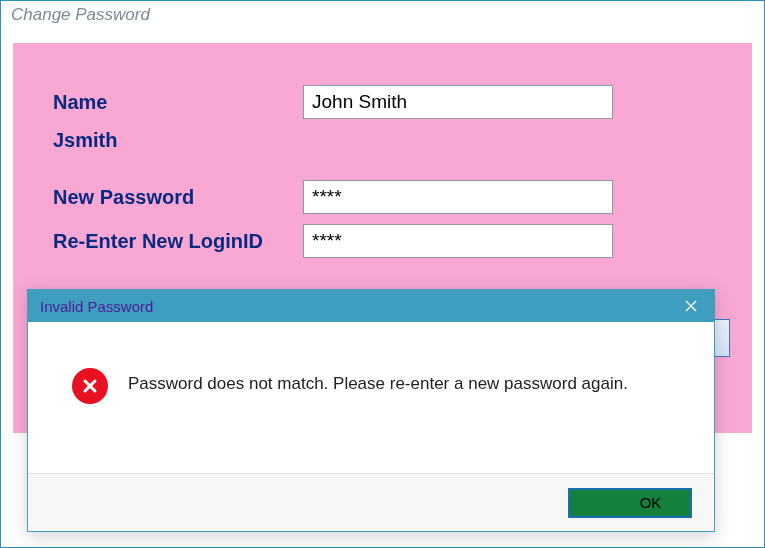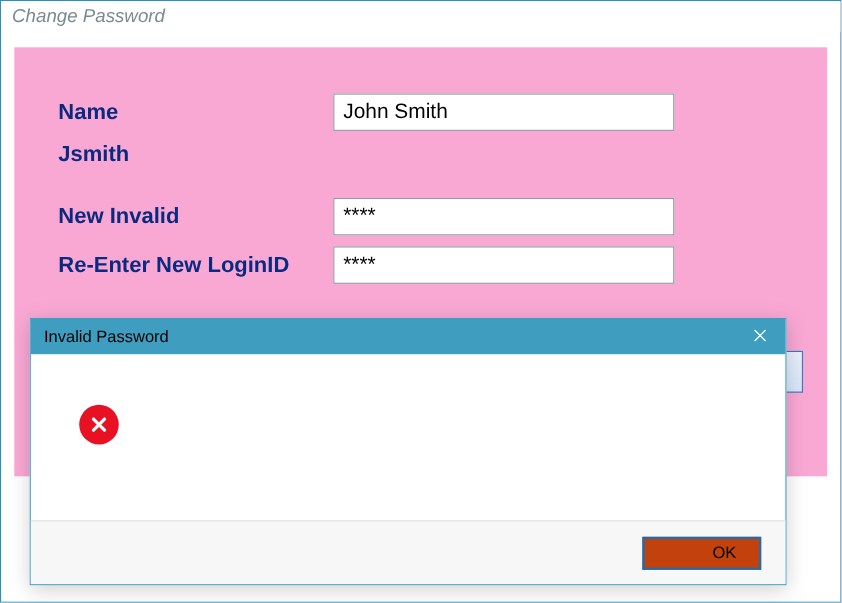--- a/index.html
+++ b/index.html
@@ -81,21 +81,21 @@
       display: flex;
       flex-direction: column;
     }
     .dialog-titlebar {
       background: #3f9ec0;
       height: 32px;
       display: flex;
       align-items: center;
       justify-content: space-between;
       padding: 0 0 0 12px;
-      color: #000000;
+      color: #4c1d95;
       font-size: 15px;
     }
     .dialog-close {
       width: 46px;
       height: 32px;
       display: flex;
       align-items: center;
       justify-content: center;
       cursor: pointer;
     }
@@ -126,23 +126,23 @@
     .dialog-footer {
       border-top: 1px solid #e0e0e0;
       background: #f7f7f7;
       height: 58px;
       display: flex;
       align-items: center;
       justify-content: flex-end;
       padding: 0 22px;
     }
     .btn-ok {
-      width: 108px;
+      width: 124px;
       height: 30px;
-      background: #c2410c;
+      background: #15803d;
       border: 2px solid #1a6fb0;
       font-size: 15px;
       cursor: pointer;
       padding-left: 41px;
     }
   </style>
 </head>
 <body>
 
 <div class="window">
@@ -153,21 +153,21 @@
     <div class="form-row">
       <div class="label">Name</div>
       <input class="input" type="text" value="John Smith" style="">
     </div>
 
     <div class="form-row">
       <div class="label">Jsmith</div>
     </div>
 
     <div class="form-row gap">
-      <div class="label">New Invalid</div>
+      <div class="label">New Password</div>
       <input class="input" type="text" value="****" style="">
     </div>
 
     <div class="form-row">
       <div class="label">Re-Enter New LoginID</div>
       <input class="input" type="text" value="****" style="">
     </div>
 
     <div class="btn-cancel">ncel</div>
   </div>
@@ -184,19 +184,20 @@
         </span>
       </div>
     </div>
     <div class="dialog-body">
       <div class="error-icon">
         <svg width="18" height="18" viewBox="0 0 18 18">
             <line x1="4" y1="4" x2="14" y2="14"></line>
             <line x1="14" y1="4" x2="4" y2="14"></line>
           </svg>
       </div>
+      <div class="dialog-msg">Password does not match. Please re-enter a new password again.</div>
     </div>
     <div class="dialog-footer">
       <button class="btn-ok">OK</button>
     </div>
   </div>
 
 </div>
 
 </body></html>

